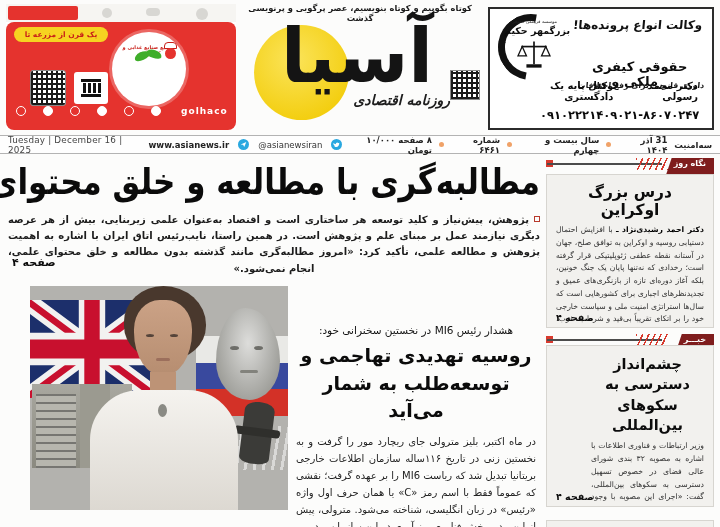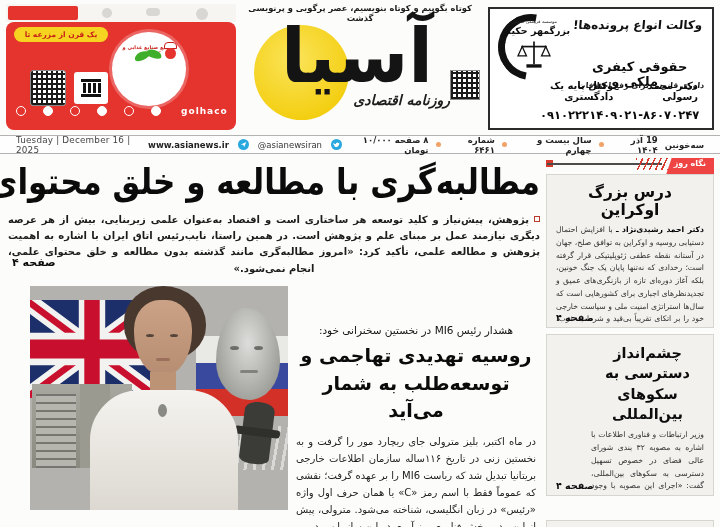--- a/index.html
+++ b/index.html
@@ -58,21 +58,21 @@
   .legal-line2{position:absolute;top:50px;right:6px;left:102px;text-align:left;font-size:13px;font-weight:bold;color:#0c0c0c;}
   .legal-line3{position:absolute;top:72px;right:6px;left:86px;text-align:center;font-size:7.8px;font-weight:bold;
                transform:skewX(-5deg);color:#151515;}
   .legal-names{position:absolute;bottom:26px;left:14px;right:14px;display:flex;justify-content:space-between;
                font-size:10px;font-weight:bold;color:#0c0c0c;}
   .legal-phones{position:absolute;bottom:6px;left:18px;right:18px;display:flex;justify-content:flex-start;
                 font-size:11.5px;font-weight:bold;direction:ltr;color:#0a0a0a;margin-left:32px;}
 
   
   .dateline{position:absolute;left:0;right:0;top:135px;height:19px;border-top:1px solid #b3b3b3;border-bottom:1px solid #b3b3b3;
-            display:flex;align-items:center;justify-content:flex-end;padding:0 16px;font-size:8.5px;color:#333;background:#fefefe;}
+            display:flex;align-items:center;justify-content:flex-end;padding:0 8px;font-size:8.5px;color:#333;background:#fefefe;}
   .dl-left{display:flex;align-items:center;gap:9px;direction:ltr;}
   .dl-date-en{font-size:8.8px;color:#444;letter-spacing:.2px;}
   .dl-site{font-weight:bold;color:#222;}
   .icon-circle{width:11px;height:11px;border-radius:50%;background:#29a8e0;display:inline-flex;align-items:center;justify-content:center;flex:none;}
   .dl-right{display:flex;align-items:center;gap:7px;direction:rtl;font-weight:bold;color:#222;}
   .dot{width:5px;height:5px;border-radius:50%;background:#f0a268;flex:none;}
 
   
   .headline{position:absolute;left:8px;top:161px;width:532px;text-align:center;font-size:31px;font-weight:bold;
             letter-spacing:-.5px;color:#0b0b0b;white-space:nowrap;direction:rtl;transform:scaleY(1.15);transform-origin:top center;}
@@ -124,25 +124,25 @@
   .f-body{font-size:10px;line-height:1.7;text-align:justify;color:#222;}
 
   
   .col{position:absolute;left:546px;top:158px;width:168px;}
   .sec-head{position:absolute;left:0;width:168px;height:12px;}
   .sh1{top:0;} .sh2{top:176px;}
   .sec-line{position:absolute;left:1px;right:52px;top:5px;height:2px;background:#4c4c4c;}
   .sec-sq{position:absolute;left:0;top:2px;width:7px;height:7px;background:#d83a2e;}
   .sec-stripes{position:absolute;right:46px;top:0;width:32px;height:12px;
                background:repeating-linear-gradient(115deg,#d83a2e 0 1.5px,transparent 1.5px 5.5px);}
-  .sec-label{position:absolute;right:0;top:0;height:30px;line-height:12px;padding:0 8px 0 12px;background:#ef4444;
+  .sec-label{position:absolute;right:0;top:0;height:30px;line-height:12px;padding:0 8px 0 12px;background:#7f1d1d;
              color:#fff;font-size:8px;font-weight:bold;clip-path:polygon(10px 0,100% 0,100% 100%,0 100%);direction:rtl;}
   .graybox{position:absolute;left:0;width:168px;background:#f2f1ee;border:1px solid #d7d5d0;padding:7px 9px;direction:rtl;}
   .box1{top:16px;height:154px;overflow:hidden;}
-  .box2{top:176px;height:162px;overflow:hidden;padding-left:44px;}
+  .box2{top:187px;height:162px;overflow:hidden;padding-left:44px;}
   .box3{top:362px;height:14px;}
   .a-title{font-size:15.5px;font-weight:bold;text-align:center;margin:1px 16px 5px;color:#0c0c0c;}
   .a-title2{font-size:14.5px;font-weight:bold;text-align:center;line-height:1.4;margin:1px 0 5px;color:#0c0c0c;}
   .a-body{font-size:7.7px;line-height:1.66;text-align:justify;color:#333;}
   .a-lead{font-weight:bold;color:#000;}
   .a-page{position:absolute;left:9px;bottom:4px;font-size:9.5px;font-weight:bold;color:#0c0c0c;}
 </style>
 </head>
 <body>
 
@@ -231,22 +231,22 @@
           </svg>
       </span>
       <span>@asianewsiran</span>
       <span class="icon-circle">
         <svg width="7" height="7" viewBox="0 0 20 20">
             <path d="M18,5 c-1,1-2,1-3,1 a4,4 0 0 0 -7,3 C5,9 3,8 1,6 c0,4 1,6 4,8 c-1,1-2,1-3,1 c2,2 5,2 7,2 c6,0 9-5 9-12 z" fill="#fff"></path>
           </svg>
       </span>
     </div>
     <div class="dl-right">
-      <span>سه‌خونین</span>
-      <span>19 آذر ۱۴۰۴</span>
+      <span>سه‌امنیت</span>
+      <span>31 آذر ۱۴۰۴</span>
       <span class="dot"></span>
       <span>سال بیست و چهارم</span>
       <span class="dot"></span>
       <span>شماره ۶۴۶۱</span>
       <span class="dot"></span>
       <span>۸ صفحه ۱۰/۰۰۰ تومان</span>
     </div>
   </div>
 
   <div class="headline">مطالبه‌گری با مطالعه و خلق محتوای علمی</div>

